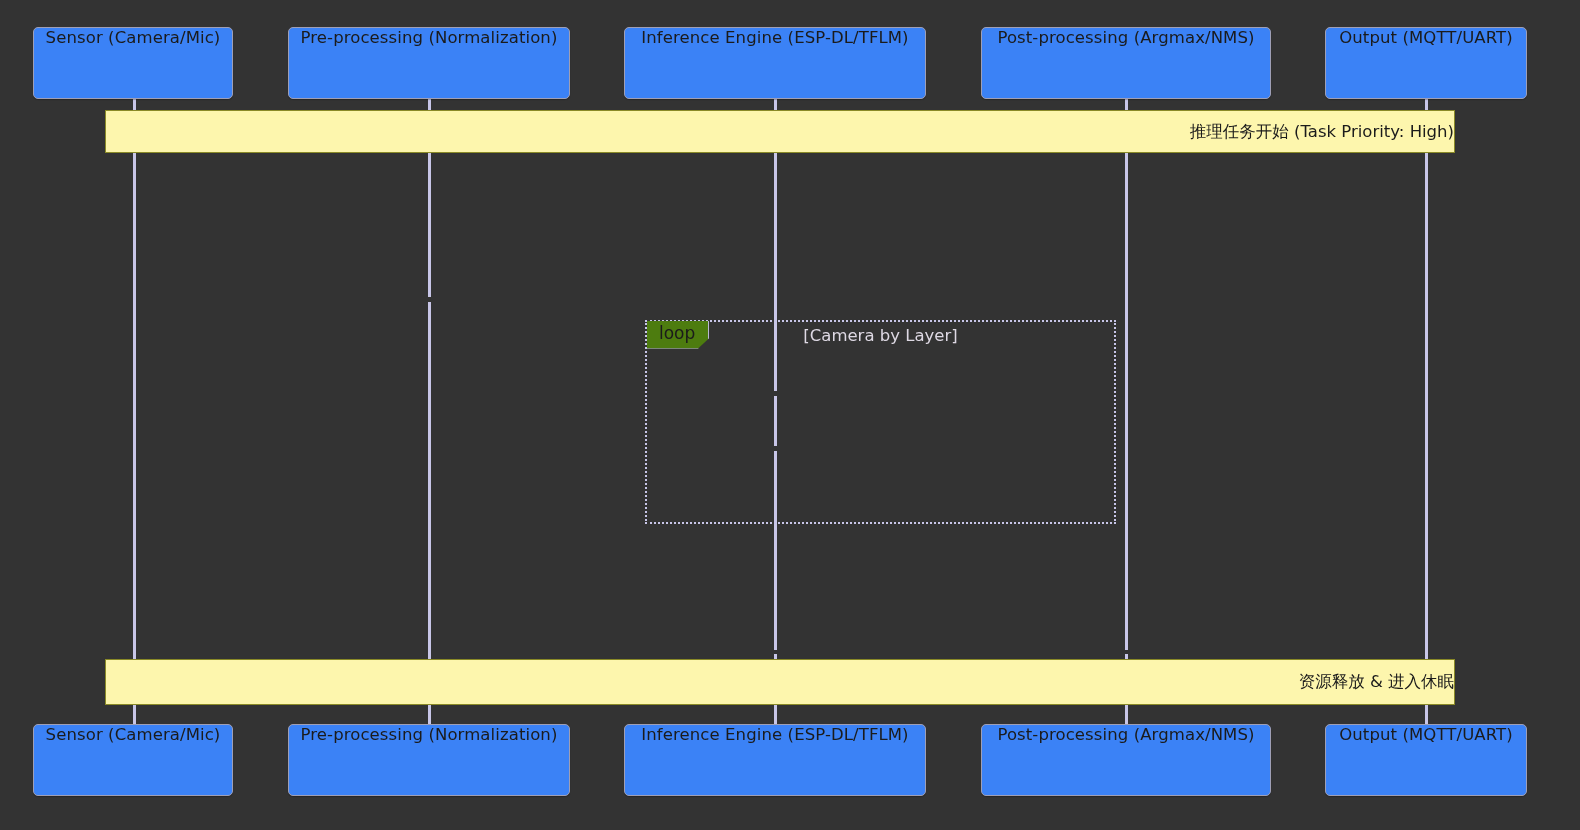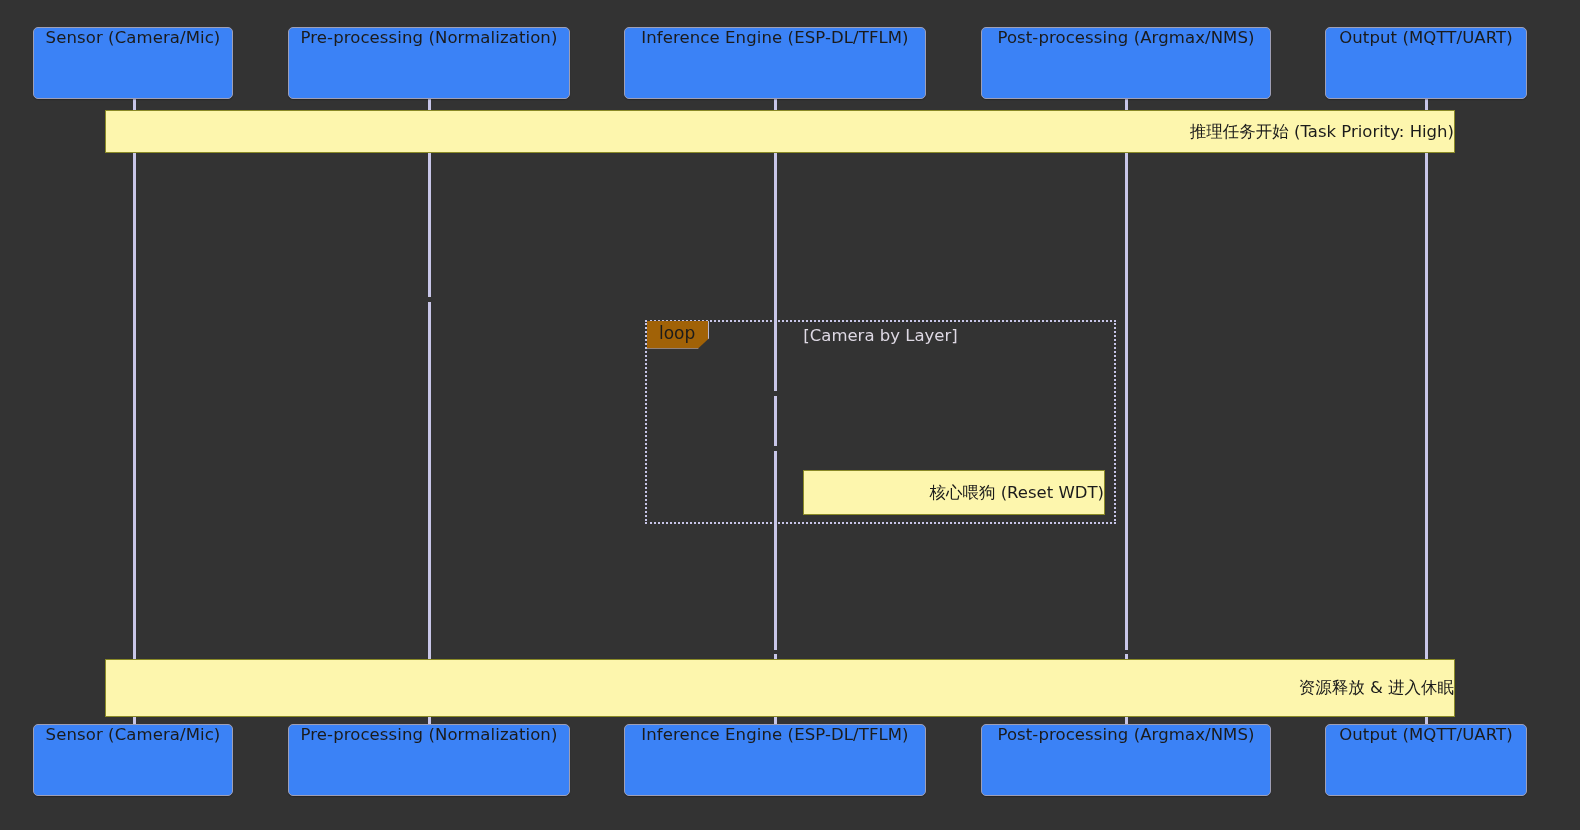--- a/index.html
+++ b/index.html
@@ -60,21 +60,21 @@
 
   
   .fragment {
     position: absolute;
     box-sizing: border-box;
     border: 2px dotted #c8c6e8;
     background: transparent;
   }
   .fragment-label {
     position: absolute;
-    background: #a16207;
+    background: #4d7c0f;
     color: #1b1b1b;
     font-size: 17px;
     padding: 3px 13px 4px 12px;
     line-height: 1.15;
     border: 1px solid #b9b8d2;
     border-top: none;
     border-left: none;
     -webkit-clip-path: polygon(0 0, 100% 0, 100% 62%, 82% 100%, 0 100%);
     clip-path: polygon(0 0, 100% 0, 100% 62%, 82% 100%, 0 100%);
   }
@@ -125,25 +125,22 @@
 
   <div class="fragment" style="left:645px; top:320px; width:471px; height:204px;">
   </div>
   <div class="fragment-label" style="left:647px; top:321px;">
     <span>loop</span>
   </div>
   <div class="fragment-title" style="left:645px; top:326px; width:471px;">
     <span>[Camera by Layer]</span>
   </div>
 
-  <div class="note" style="left:803px; top:470px; width:302px; height:45px;">
-    <span>核心喂狗 (Reset WDT)</span>
-  </div>
 
-  <div class="note" style="left:105px; top:659px; width:1350px; height:58px;">
+  <div class="note" style="left:105px; top:659px; width:1350px; height:46px;">
     <span>资源释放 &amp; 进入休眠</span>
   </div>
 
   <div class="participant" style="left:33px; top:724px; width:200px; height:72px;">
     <span>Sensor (Camera/Mic)</span>
   </div>
   <div class="participant" style="left:288px; top:724px; width:282px; height:72px;">
     <span>Pre-processing (Normalization)</span>
   </div>
   <div class="participant" style="left:624px; top:724px; width:302px; height:72px;">

